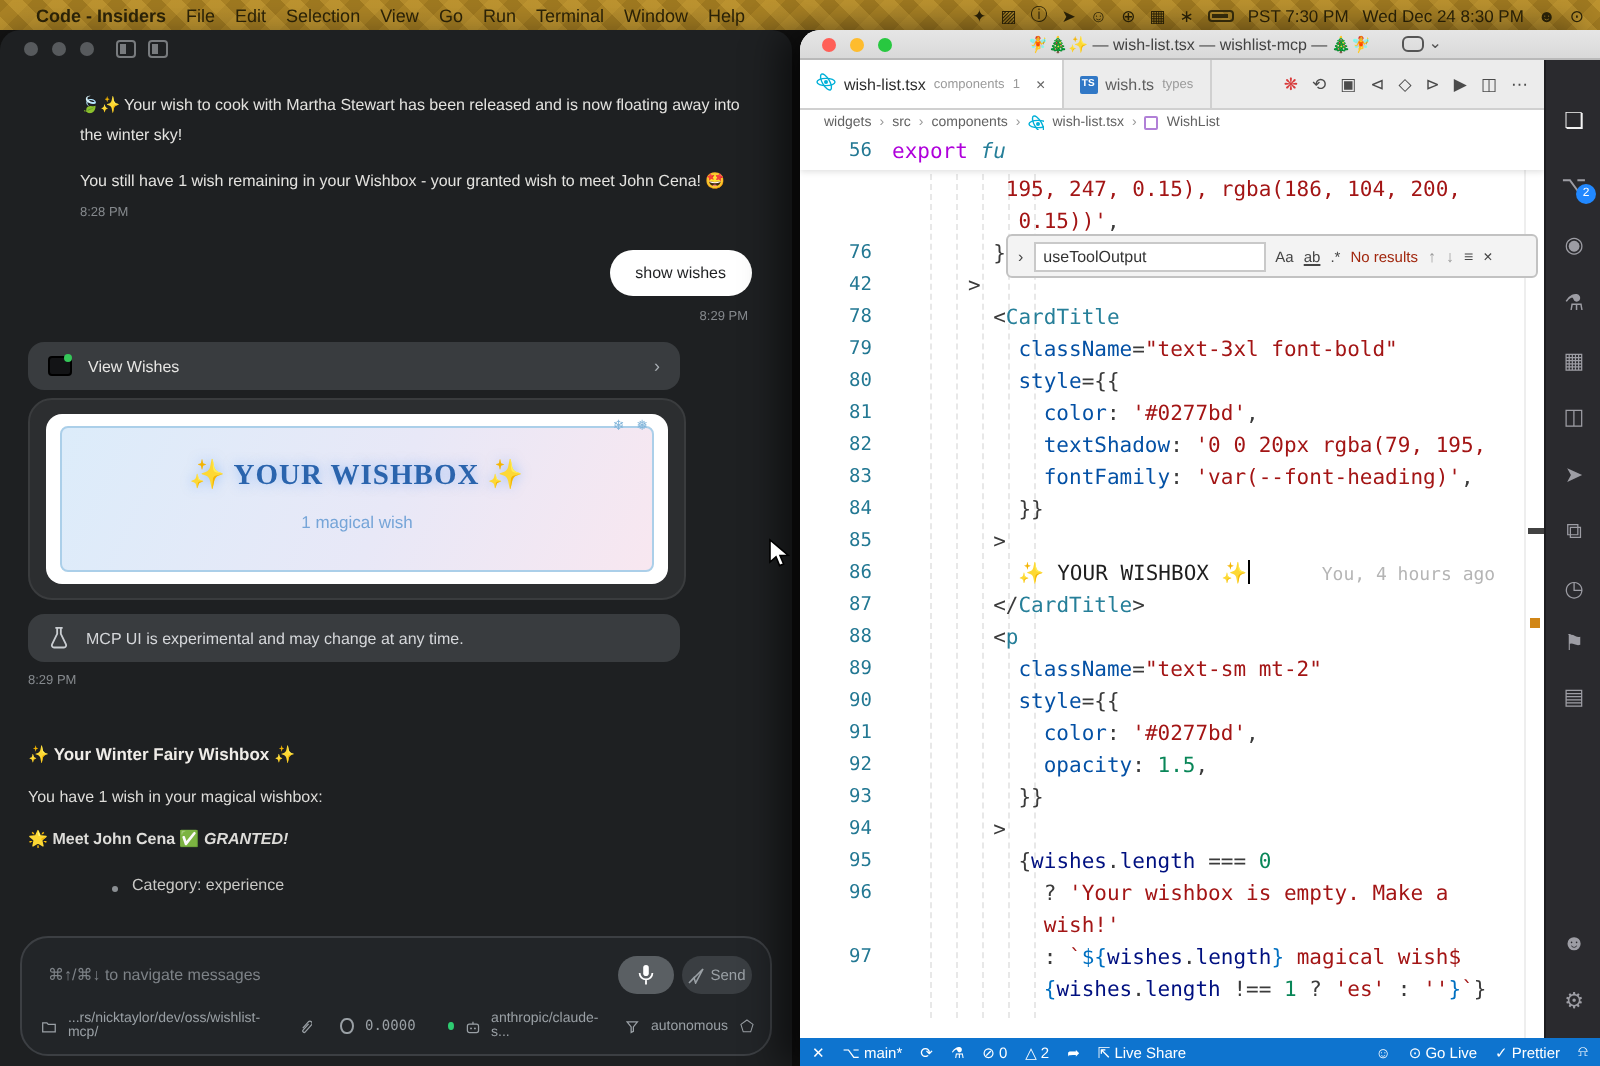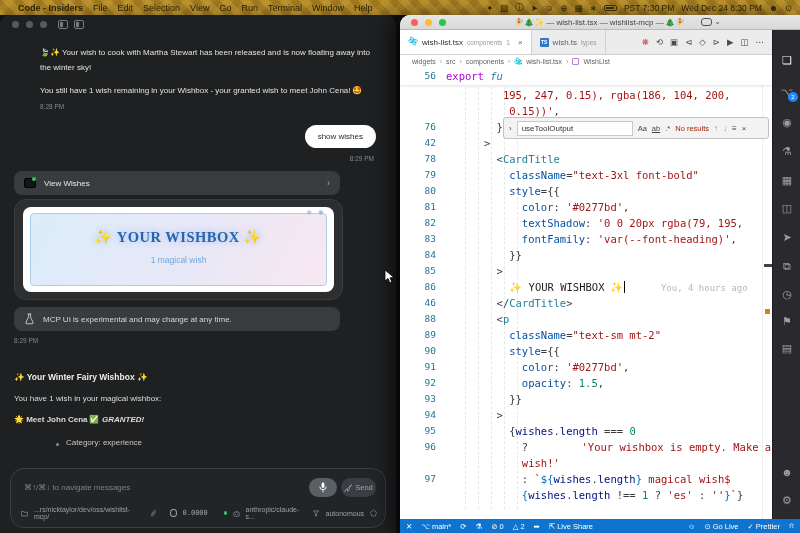--- a/index.html
+++ b/index.html
@@ -372,21 +372,21 @@
         </div>
         <div class="code-row">
           <span class="gutter">85</span>
           <span class="codeline"><span style="color: rgb(0, 0, 0);">        </span><span style="color: rgb(59, 59, 59);">&gt;</span></span>
         </div>
         <div class="code-row">
           <span class="gutter">86</span>
           <span class="codeline"><span style="color: rgb(0, 0, 0);">          </span><span style="color: rgb(31, 31, 31);">✨ YOUR WISHBOX ✨</span><span class="caret"></span><span class="blame">You, 4 hours ago</span></span>
         </div>
         <div class="code-row">
-          <span class="gutter">46</span>
+          <span class="gutter">87</span>
           <span class="codeline"><span style="color: rgb(0, 0, 0);">        </span><span style="color: rgb(59, 59, 59);">&lt;/</span><span style="color: rgb(38, 127, 153);">CardTitle</span><span style="color: rgb(59, 59, 59);">&gt;</span></span>
         </div>
         <div class="code-row">
           <span class="gutter">88</span>
           <span class="codeline"><span style="color: rgb(0, 0, 0);">        </span><span style="color: rgb(59, 59, 59);">&lt;</span><span style="color: rgb(38, 127, 153);">p</span></span>
         </div>
         <div class="code-row">
           <span class="gutter">89</span>
           <span class="codeline"><span style="color: rgb(0, 0, 0);">          </span><span style="color: rgb(4, 81, 165);">className</span><span style="color: rgb(59, 59, 59);">=</span><span style="color: rgb(163, 21, 21);">"text-sm mt-2"</span></span>
         </div>
@@ -409,21 +409,21 @@
         <div class="code-row">
           <span class="gutter">94</span>
           <span class="codeline"><span style="color: rgb(0, 0, 0);">        </span><span style="color: rgb(59, 59, 59);">&gt;</span></span>
         </div>
         <div class="code-row">
           <span class="gutter">95</span>
           <span class="codeline"><span style="color: rgb(0, 0, 0);">          </span><span style="color: rgb(59, 59, 59);">{</span><span style="color: rgb(0, 16, 128);">wishes</span><span style="color: rgb(59, 59, 59);">.</span><span style="color: rgb(0, 16, 128);">length</span><span style="color: rgb(0, 0, 0);"> </span><span style="color: rgb(59, 59, 59);">===</span><span style="color: rgb(0, 0, 0);"> </span><span style="color: rgb(9, 134, 88);">0</span></span>
         </div>
         <div class="code-row">
           <span class="gutter">96</span>
-          <span class="codeline"><span style="color: rgb(0, 0, 0);">            </span><span style="color: rgb(59, 59, 59);">? </span><span style="color: rgb(163, 21, 21); margin-left: 47px;">'Your wishbox is empty. Make a</span></span>
+          <span class="codeline"><span style="color: rgb(0, 0, 0);">            </span><span style="color: rgb(59, 59, 59);">? </span><span style="color: rgb(163, 21, 21);">'Your wishbox is empty. Make a</span></span>
         </div>
         <div class="code-row">
           <span class="gutter"></span>
           <span class="codeline"><span style="color: rgb(0, 0, 0);">            </span><span style="color: rgb(163, 21, 21);">wish!'</span></span>
         </div>
         <div class="code-row">
           <span class="gutter">97</span>
           <span class="codeline"><span style="color: rgb(0, 0, 0);">            </span><span style="color: rgb(59, 59, 59);">: </span><span style="color: rgb(163, 21, 21);">`</span><span style="color: rgb(0, 112, 193);">${</span><span style="color: rgb(0, 16, 128);">wishes</span><span style="color: rgb(59, 59, 59);">.</span><span style="color: rgb(0, 16, 128);">length</span><span style="color: rgb(0, 112, 193);">}</span><span style="color: rgb(163, 21, 21);"> magical wish$</span></span>
         </div>
         <div class="code-row">

